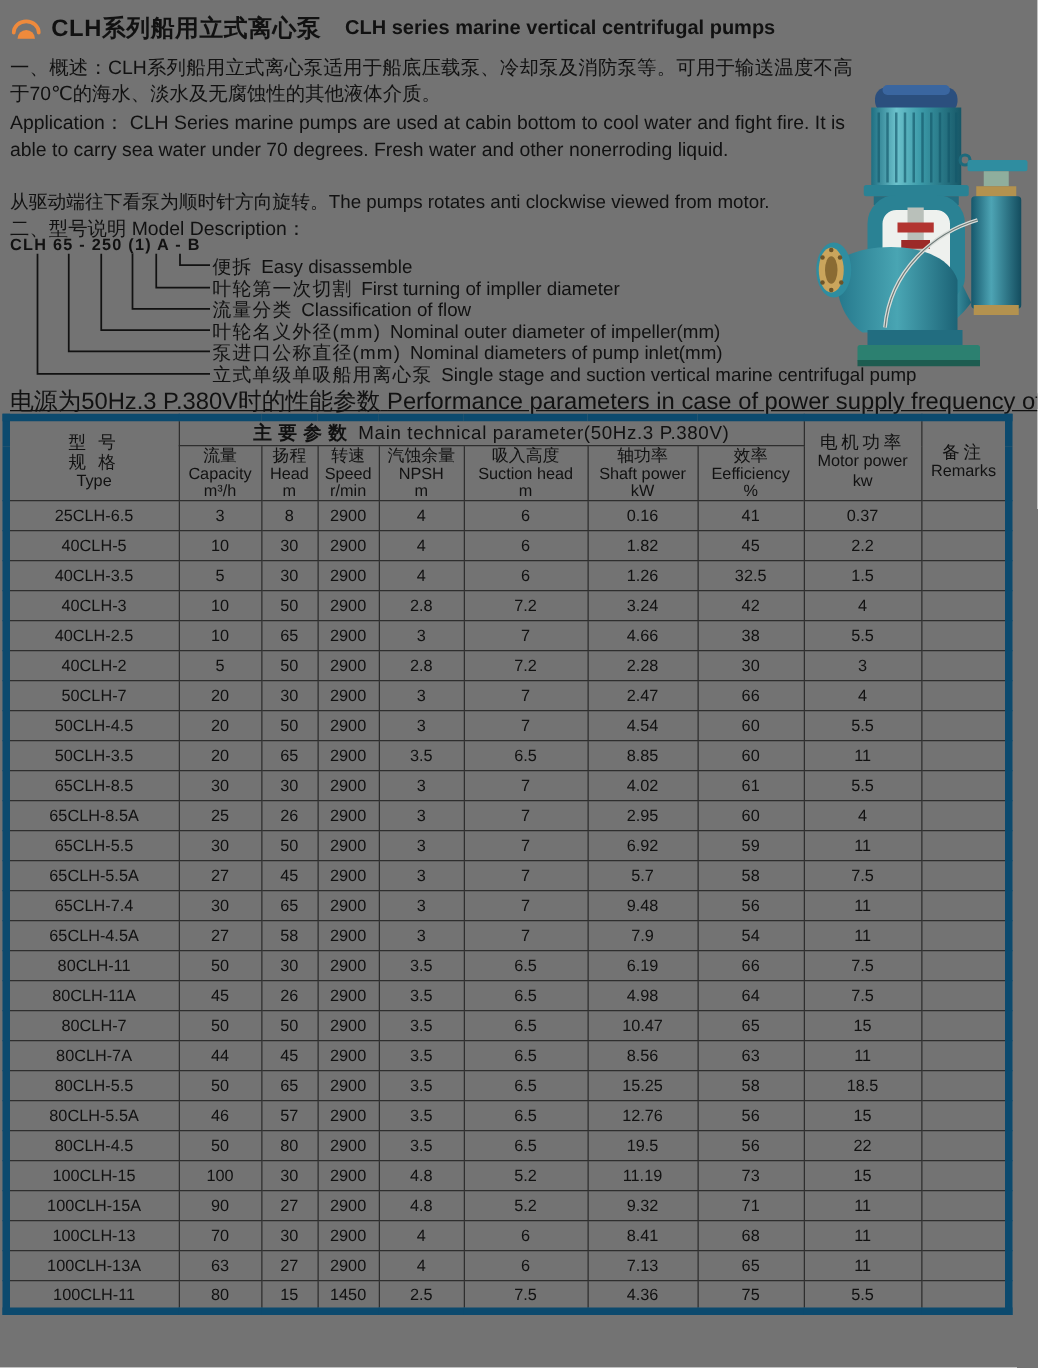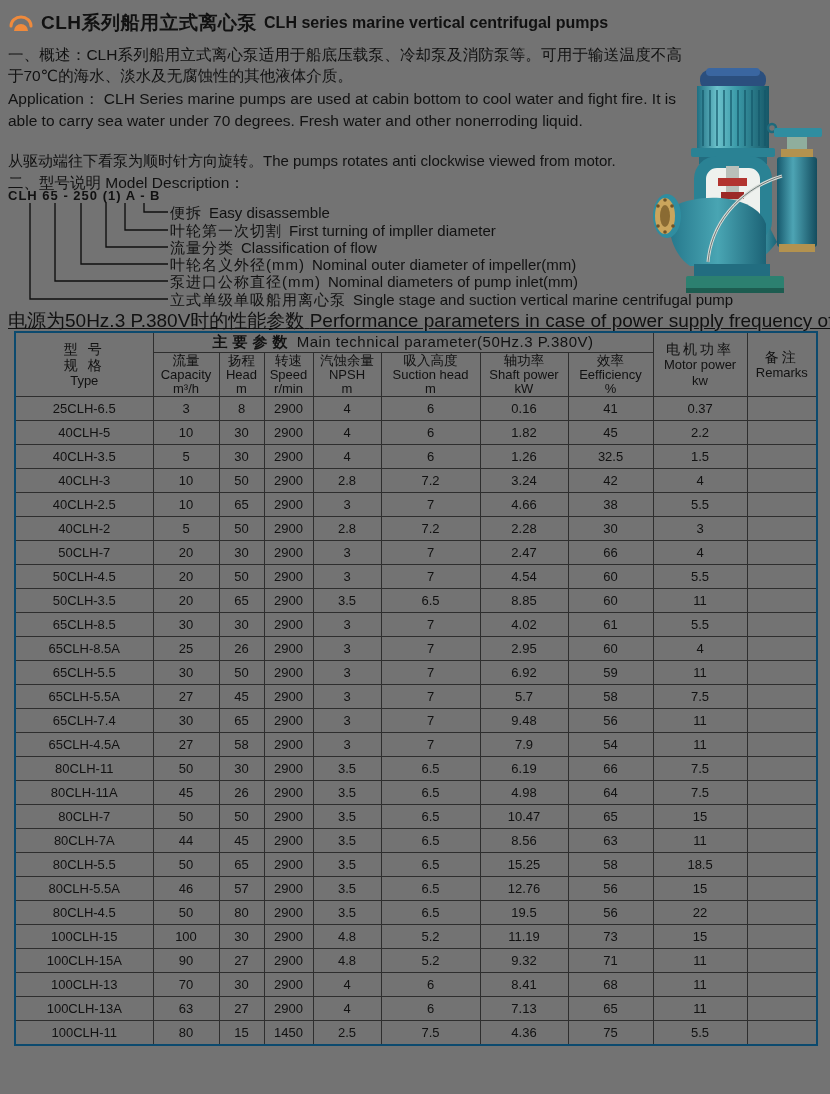--- a/index.html
+++ b/index.html
@@ -4,21 +4,21 @@
 <style>
   * { margin:0; padding:0; box-sizing:border-box; }
   html,body { background:#ffffff; }
   body { font-family:"Liberation Sans","DejaVu Sans",sans-serif; color:#111; }
   .page { position:relative; width:830px; height:1094px; background:#737373; overflow:hidden; }
 
   
   .titlebar { position:absolute; top:10px; left:8px; display:flex; align-items:center; gap:7px; }
   .logo { width:26px; height:22px; flex:0 0 auto; }
   .title-zh { font-size:19px; font-weight:bold; letter-spacing:0.5px; }
-  .title-en { font-size:16px; font-weight:bold; margin-left:0; }
+  .title-en { font-size:16px; font-weight:bold; margin-left:12px; }
 
   
   .intro-zh { position:absolute; top:44px; left:8px; width:674px; font-size:15.5px; line-height:21px; text-align:justify; }
   .intro-en { position:absolute; top:88px; left:8px; width:668px; font-size:15.5px; line-height:21.5px; text-align:justify; }
   .rotation { position:absolute; top:152px; left:8px; width:680px; font-size:15px; }
 
   .model-heading { position:absolute; top:173px; left:8px; font-size:15.5px; }
 
   
   .diagram { position:absolute; top:188px; left:8px; width:680px; height:122px; }
@@ -29,21 +29,21 @@
   .model-label .en { margin-left:7px; }
   .ml0 { top:16px; } .ml1 { top:34px; } .ml2 { top:51px;text-align:center; }
   .ml3 { top:68px; } .ml4 { top:85px; } .ml5 { top:103px; }
 
   
   .pump { position:absolute; top:66px; left:650px; width:176px; height:240px; }
 
   .perf-note { position:absolute; top:308px; left:8px; width:815px; font-size:19px; white-space:nowrap;text-decoration:underline; }
 
   
-  table.params { position:absolute; top:331px; left:14px; width:802px; border-collapse:collapse; table-layout:fixed; border:2px solid #0c4a6e; }
+  table.params { position:absolute; top:331px; left:2px; width:802px; border-collapse:collapse; table-layout:fixed; border:6px solid #0c4a6e; }
   table.params th, table.params td { border:1px solid #2e2e2e; text-align:center; vertical-align:middle; padding:0 2px; overflow:hidden; }
   th.group-hd { height:20px; font-size:15px; font-weight:normal; }
   th.group-hd .zh { letter-spacing:5px; font-weight:bold; }
   th.group-hd .en { letter-spacing:0.5px; }
   th.sub-hd { height:44px; font-weight:normal; line-height:14px; }
   th .zh-s { font-size:13.5px; display:block; }
   th .en-s { font-size:13px; display:block; }
   th.type-hd { font-weight:normal; line-height:16px; }
   th.type-hd .zh-s { font-size:14px; letter-spacing:3px; }
   th.type-hd .en-s { font-size:13px; }

